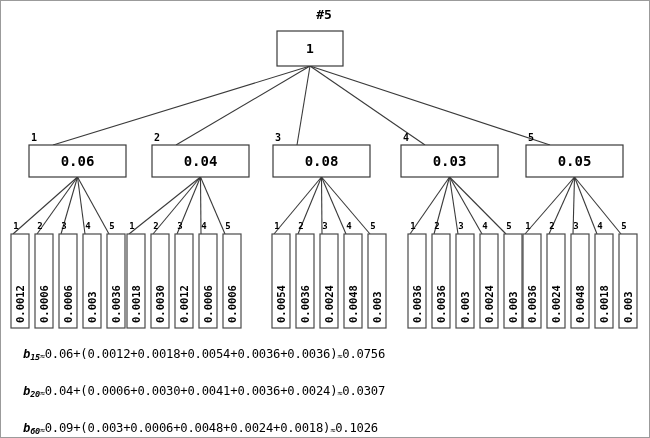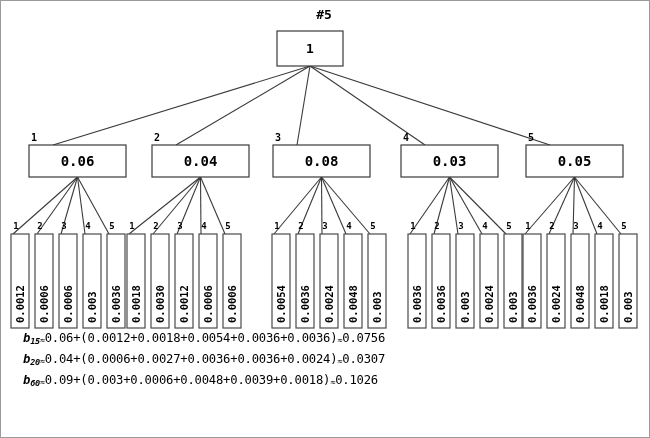--- a/index.html
+++ b/index.html
@@ -91,20 +91,21 @@
     top: 329px;
     width: 600px;
   }
   .formula-line {
     font-family: "DejaVu Sans Mono", "Liberation Mono", monospace;
     font-size: 12.2px;
     color: #000000;
     line-height: 17.6px;
     white-space: nowrap;
     letter-spacing: -0.2px;
+    margin-top: 16px;
   }
   .fvar {
     font-style: italic;
     font-weight: bold;
   }
   .fsub {
     font-style: italic;
     font-weight: bold;
     font-size: 8.6px;
     vertical-align: -0.28em;
@@ -314,17 +315,17 @@
         <g>
           <rect x="618" y="233" width="18" height="94" class="leafbox"></rect>
           <text x="631" y="322" transform="rotate(-90 631 322)" class="leaf-value">0.003</text>
           <text x="623" y="228" class="leaf-idx">5</text>
         </g>
       </g>
   </svg>
 
   <div id="formulas">
       <div class="formula-line"><span class="fvar">b</span><span class="fsub">15</span><span class="fapprox">≈</span><span>0.06+(0.0012+0.0018+0.0054+0.0036+0.0036)</span><span class="fapprox">≈</span><span>0.0756</span></div>
-      <div class="formula-line"><span class="fvar">b</span><span class="fsub">20</span><span class="fapprox">≈</span><span>0.04+(0.0006+0.0027+0.0036+0.0036+0.0024)</span><span class="fapprox">≈</span><span>0.0307</span></div>
-      <div class="formula-line"><span class="fvar">b</span><span class="fsub">60</span><span class="fapprox">≈</span><span>0.09+(0.003+0.0006+0.0048+0.0039+0.0018)</span><span class="fapprox">≈</span><span>0.1026</span></div>
+      <div class="formula-line"><span class="fvar">b</span><span class="fsub">20</span><span class="fapprox">≈</span><span>0.04+(0.0006+0.0030+0.0041+0.0036+0.0024)</span><span class="fapprox">≈</span><span>0.0307</span></div>
+      <div class="formula-line"><span class="fvar">b</span><span class="fsub">60</span><span class="fapprox">≈</span><span>0.09+(0.003+0.0006+0.0048+0.0024+0.0018)</span><span class="fapprox">≈</span><span>0.1026</span></div>
     </div>
 
 </div>
 
 </body></html>

